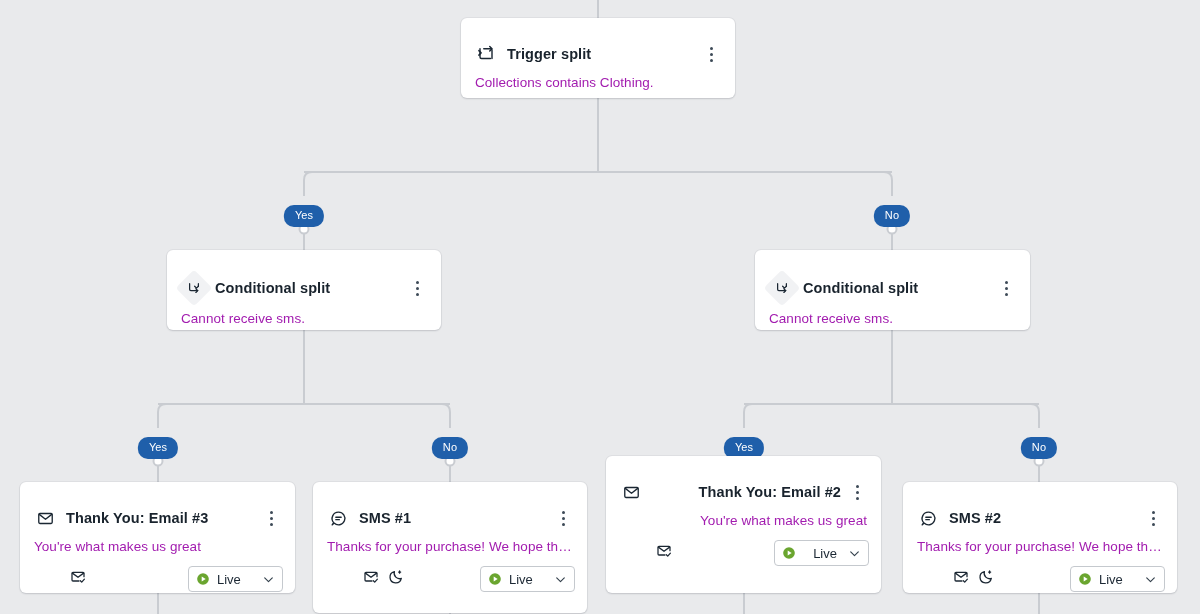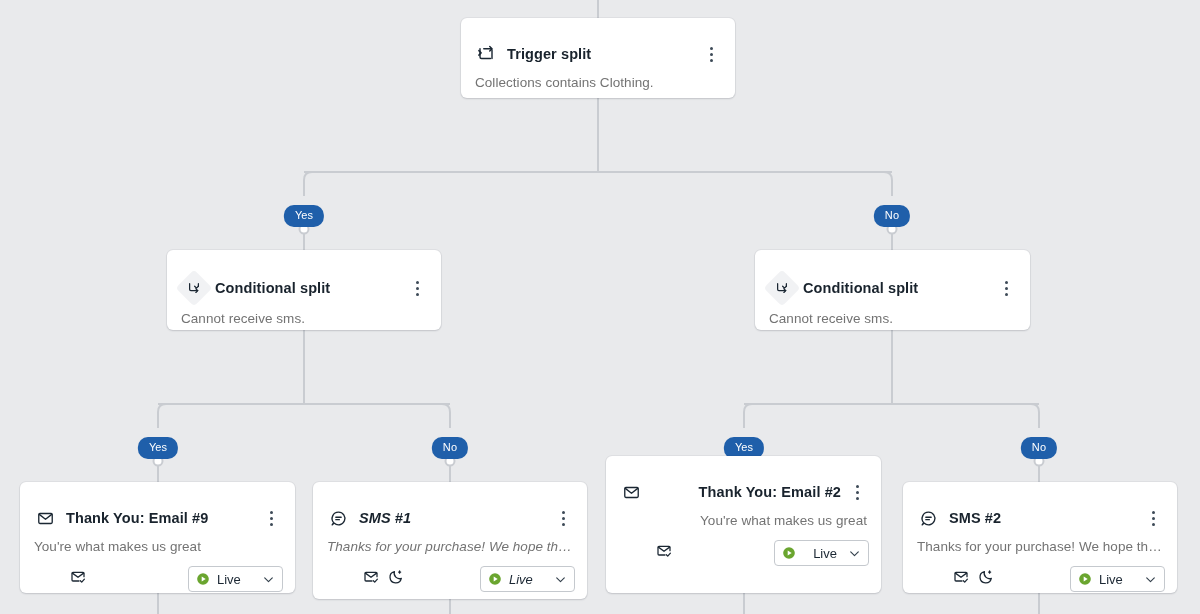--- a/index.html
+++ b/index.html
@@ -117,21 +117,21 @@
   .kebab i {
     display: block;
     width: 3px;
     height: 3px;
     border-radius: 50%;
     background: #3d4a57;
   }
   .node-sub {
     padding: 10px 14px 0 14px;
     font-size: 13.5px;
-    color: #737373;
+    color: #a21caf;
     white-space: nowrap;
     overflow: hidden;
     text-overflow: ellipsis;
     box-sizing: border-box;
     letter-spacing: .05px;
   }
   .node-foot {
     display: flex;
     align-items: center;
     padding: 12px 12px 12px 14px;
@@ -302,21 +302,21 @@
   </div>
 
   <div class="node" style="left:20px; top:482px; width:275px; height:111px;">
     <div class="node-head">
       <span class="node-icon">
         <svg width="17" height="17" viewBox="0 0 24 24" fill="none" stroke="currentColor" stroke-width="1.9" stroke-linecap="round" stroke-linejoin="round">
           <rect x="2.5" y="5" width="19" height="14" rx="1.6"></rect>
           <polyline points="3.2,6.2 12,13 20.8,6.2"></polyline>
         </svg>
       </span>
-      <span class="node-title">Thank You: Email #9</span>
+      <span class="node-title">Thank You: Email #3</span>
       <span class="kebab">
         <i></i>
           <i></i>
           <i></i>
       </span>
     </div>
     <div class="node-sub">You're what makes us great</div>
     <div class="node-foot">
       <span class="foot-icons">
         <span>
@@ -337,21 +337,21 @@
         <span class="status-label">Live</span>
         <span class="chev">
           <svg width="13" height="13" viewBox="0 0 24 24" fill="none" stroke="currentColor" stroke-width="2.1" stroke-linecap="round" stroke-linejoin="round">
             <polyline points="5,9 12,16 19,9"></polyline>
           </svg>
         </span>
       </span>
     </div>
   </div>
 
-  <div class="node" style="left:313px; top:482px; width:274px; height:117px;font-style:italic;">
+  <div class="node" style="left:313px; top:482px; width:274px; height:131px;">
     <div class="node-head">
       <span class="node-icon">
         <svg width="17" height="17" viewBox="0 0 24 24" fill="none" stroke="currentColor" stroke-width="1.9" stroke-linecap="round" stroke-linejoin="round">
           <path d="M12 3a9 9 0 1 1-6.2 15.5L3 21l2.2-3.1A9 9 0 0 1 12 3z"></path>
           <line x1="8.2" y1="10.3" x2="15.8" y2="10.3"></line>
           <line x1="8.2" y1="13.6" x2="13.2" y2="13.6"></line>
         </svg>
       </span>
       <span class="node-title">SMS #1</span>
       <span class="kebab">

